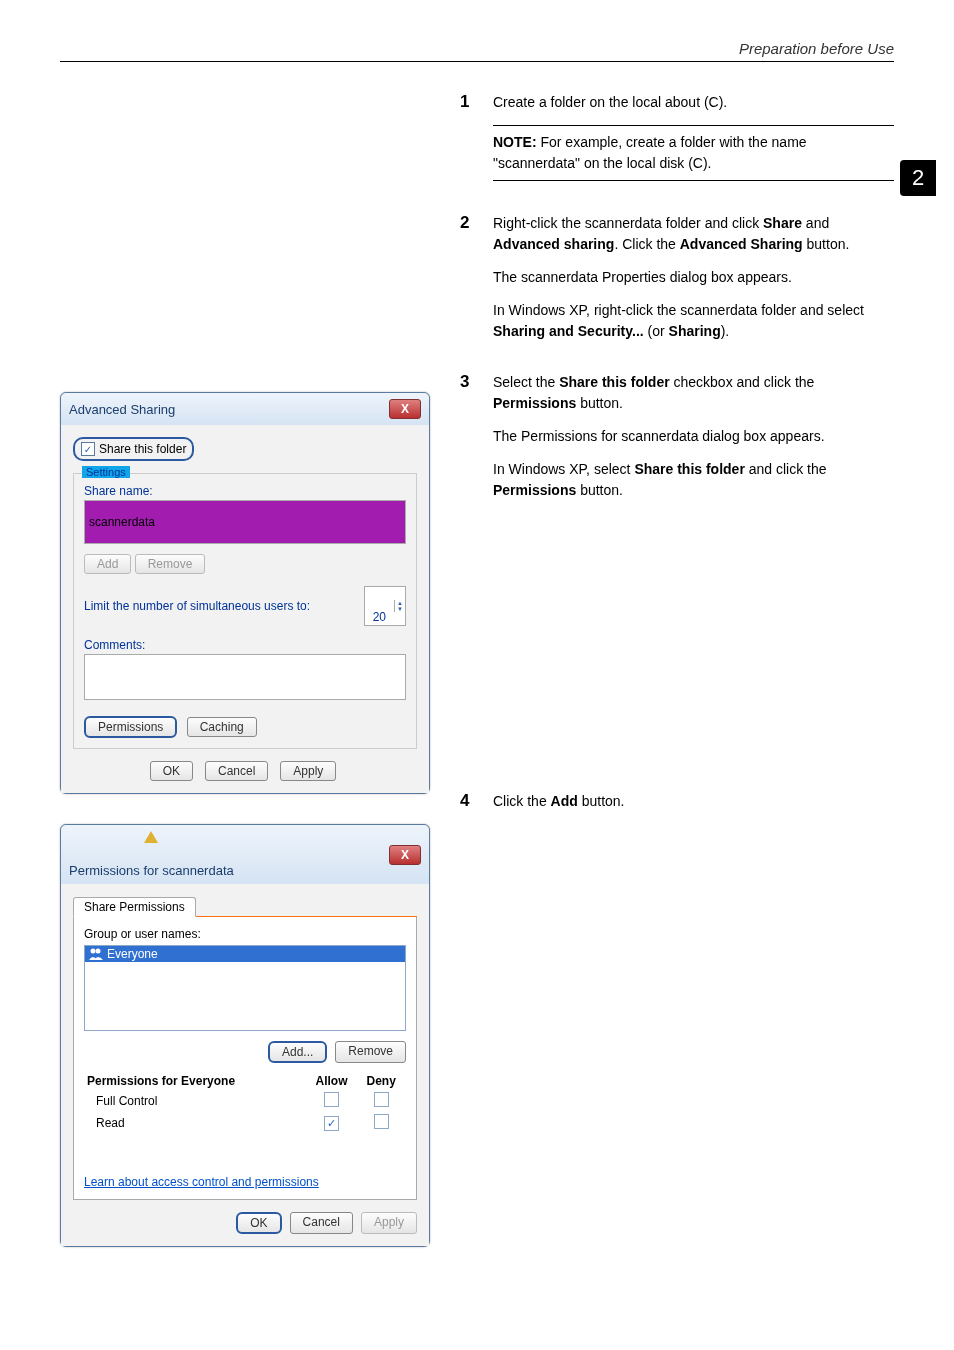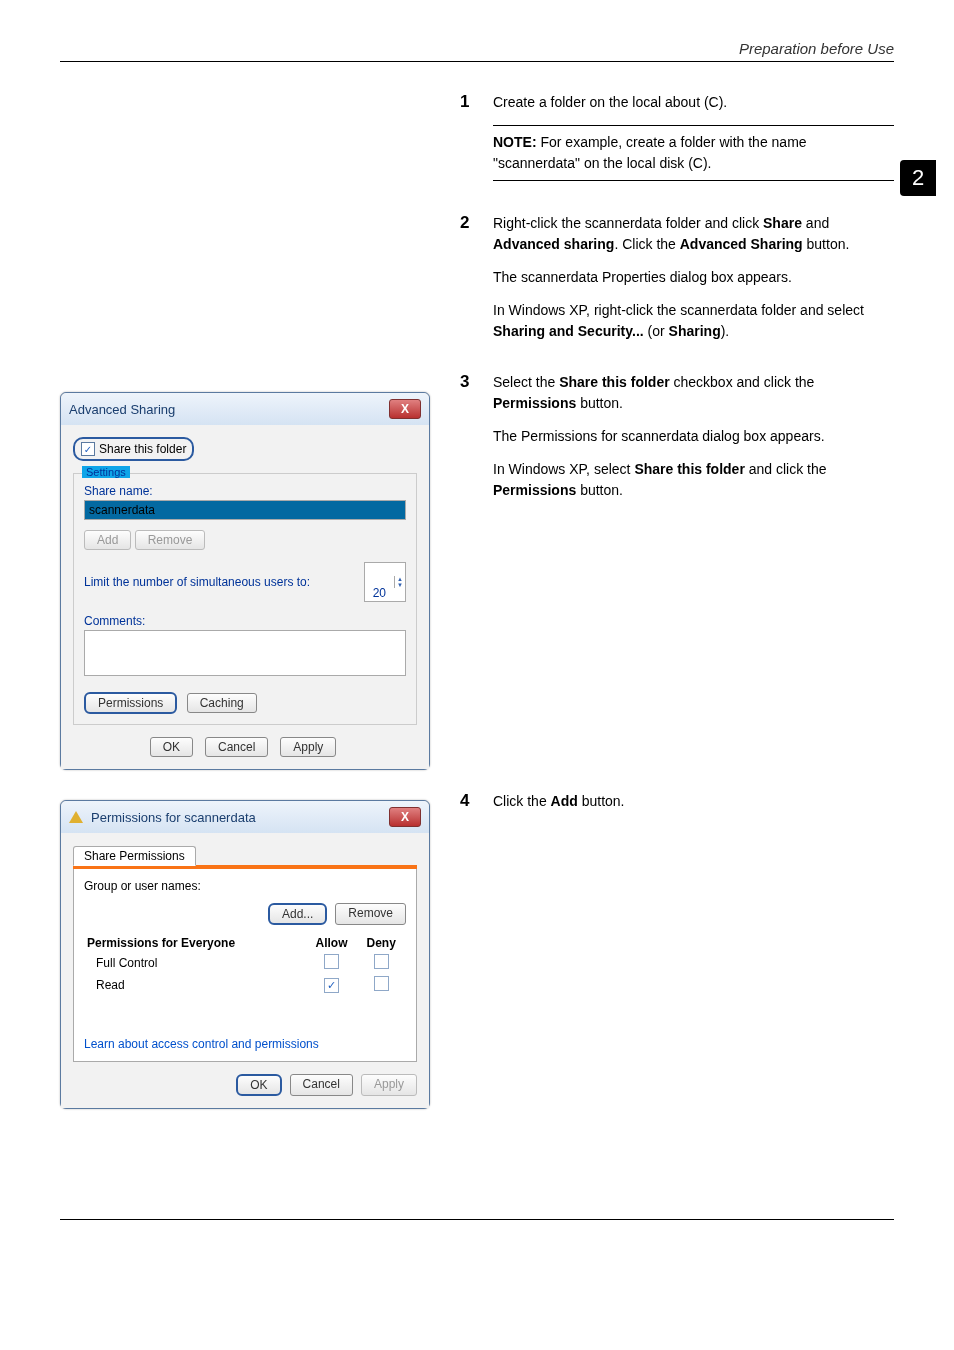--- a/index.html
+++ b/index.html
@@ -143,23 +143,23 @@
   .group-title {
     position: absolute;
     top: -8px;
     left: 8px;
     background: #0ea5e9;
     padding: 0 4px;
     font-size: 11px;
     color: #003399;
   }
   .txt-input {
-    background: #0369a1;
+    background: #a21caf;
     border: 1px solid #aaa;
-    padding: 2px 4px;
+    padding: 14px 4px;
     font-size: 12px;
     display: block;
     width: 100%;
     box-sizing: border-box;
     margin-top: 2px;
   }
   .btn {
     background: linear-gradient(#fdfdfd, #e5e5e5);
     border: 1px solid #888;
     border-radius: 3px;
@@ -184,42 +184,42 @@
   .spin .arrows div{ font-size:6px; padding:0 2px; color:#3060b0;}
   .comments-box{
     background:#fff; border:1px solid #aaa; height:44px; margin-top:2px;
   }
   .highlight-btn .btn{
     border:2px solid #2b5aa0; border-radius:6px;
   }
   .highlight-btn{ display:inline-block; }
 
   
-  .tab-strip{ border-bottom:4px solid #f97316; }
+  .tab-strip{ border-bottom:1px solid #f97316; }
   .tab{
     display:inline-block; background:#fff; border:1px solid #aaa; border-bottom-color:#fff;
     border-radius:3px 3px 0 0; padding:2px 10px; font-size:12px; position:relative; top:1px;
   }
   .list-box{
     border:1px solid #8fa8c8; background:#fff; height:84px;
   }
   .list-sel{
     background:#3070d0; color:#fff; padding:1px 4px; font-size:12px; display:flex; align-items:center; gap:4px;
   }
   .list-sel svg{ width:14px; height:12px; }
   .perm-table{ width:100%; margin-top:8px; font-size:12px;}
   .perm-table th{ font-weight:bold; text-align:center; }
   .perm-table th:first-child{ text-align:left; }
   .perm-table td{ text-align:center; padding:1px 0;}
   .perm-table td:first-child{ text-align:left; padding-left:10px;}
   .cb{
     width:13px; height:13px; border:1px solid #8fa8c8; background:#fff; display:inline-flex;
     align-items:center; justify-content:center; font-size:11px; color:#2060c0;
   }
-  .link{ color:#0050cc; font-size:12px;}
+  .link{ color:#0050cc; text-decoration:underline; font-size:12px;}
   .footer-rule{ border-top:1px solid #000; margin-top:80px; padding-top:6px;}
 
   .spacer-top{ height:300px; }
 </style>
 </head>
 <body>
 
 <div class="page">
   <div class="header-row">
       <span>Preparation before Use</span>
@@ -276,34 +276,45 @@
           <div class="btn-row" style="justify-content:center;">
             <span class="btn center-row">OK</span>
             <span class="btn center-row">Cancel</span>
             <span class="btn center-row">Apply</span>
           </div>
         </div>
       </div>
 
       <div class="win-dialog">
         <div class="win-title">
-          <span style="display:flex; align-items:flex-end; gap:8px;">
+          <span style="display:flex; align-items:center; gap:18px;flex-direction:column;">
             <svg width="14" height="14" viewBox="0 0 14 14">
                 <path fill="#e0b030" d="M7 0 L14 12 L0 12 Z"></path>
               </svg>
             <span>Permissions for scannerdata</span>
           </span>
           <span class="close-x">X</span>
         </div>
         <div class="win-body">
           <div class="tab-strip">
             <span class="tab">Share Permissions</span>
           </div>
           <div style="background:#fff; border:1px solid #aaa; border-top:none; padding:10px;">
             <div>Group or user names:</div>
+            <div class="list-box" style="margin-top:4px;">
+              <div class="list-sel">
+                <svg viewBox="0 0 14 12">
+                    <circle cx="4" cy="3" r="2.5" fill="#fff"></circle>
+                    <circle cx="9" cy="3" r="2.5" fill="#fff"></circle>
+                    <path d="M0 12 Q4 6 8 12 Z" fill="#fff"></path>
+                    <path d="M5 12 Q9 6 14 12 Z" fill="#fff"></path>
+                  </svg>
+                <span>Everyone</span>
+              </div>
+            </div>
             <div style="display:flex; justify-content:flex-end; gap:8px; margin-top:10px;">
               <span class="highlight-btn"><span class="btn">Add...</span></span>
               <span class="btn">Remove</span>
             </div>
 
             <table class="perm-table">
               <tbody>
                   <tr>
                 <th>Permissions for Everyone</th>
                 <th>Allow</th>

